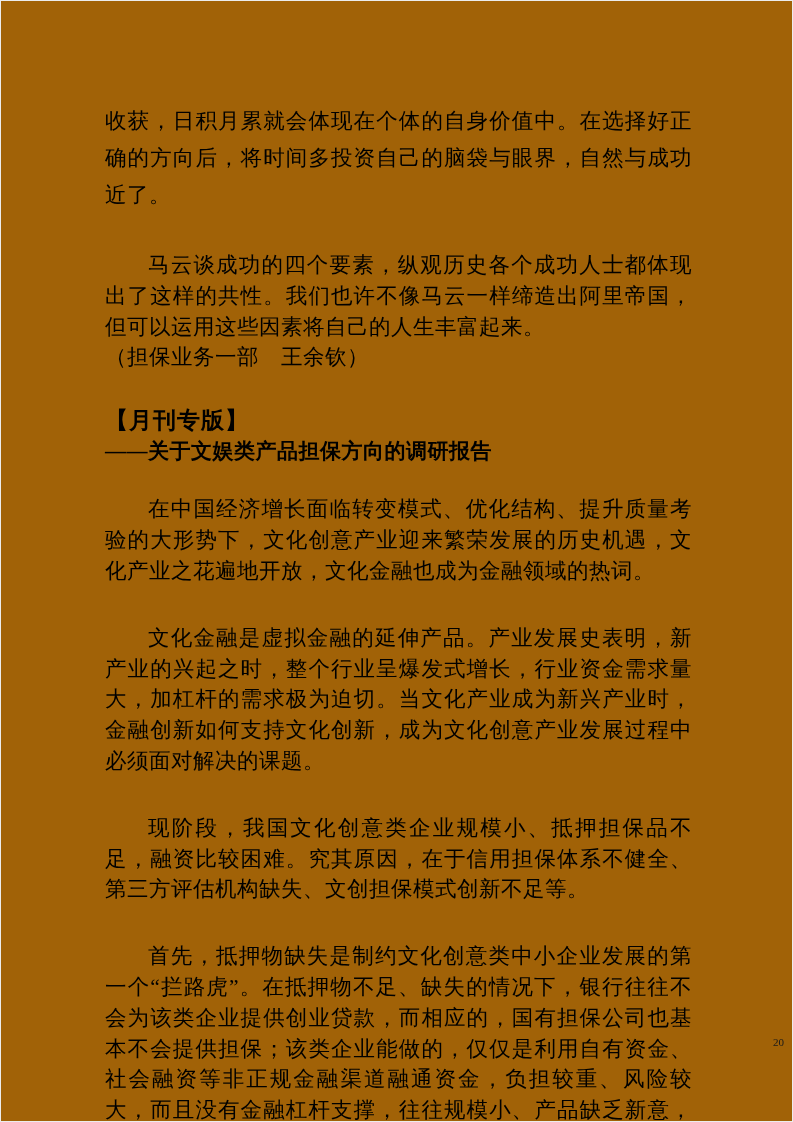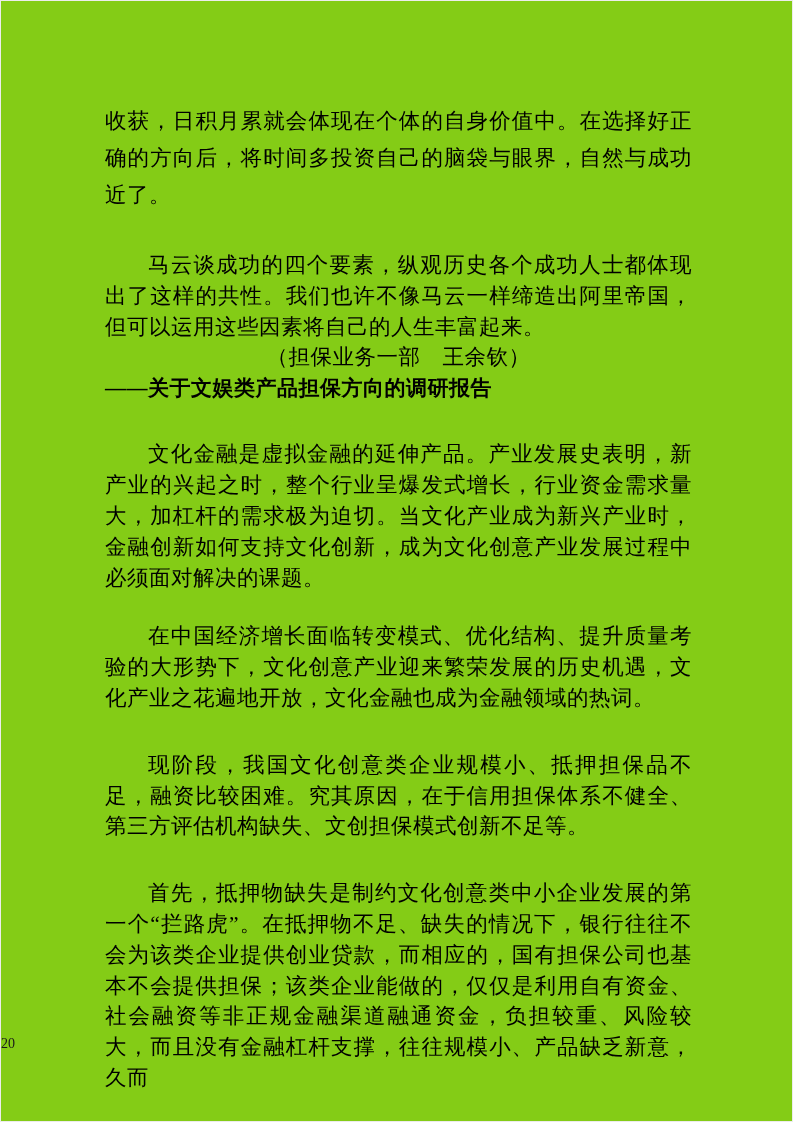--- a/index.html
+++ b/index.html
@@ -4,21 +4,21 @@
 <style>
   html, body {
     margin: 0;
     padding: 0;
     background: #ffffff;
   }
   .page {
     position: relative;
     width: 793px;
     height: 1122px;
-    background: #84cc16;
+    background: #a16207;
     border: 1px solid #ececec;
     box-sizing: border-box;
     overflow: hidden;
     font-family: "Liberation Serif", "DejaVu Serif", serif;
     color: #000000;
   }
   .content {
     position: absolute;
     left: 104px;
     width: 587px;
@@ -35,21 +35,21 @@
   .first-para {
     line-height: 37px;
   }
   .indent {
     text-indent: 2em;
     margin-top: 36px;
   }
   .attribution {
     font-size: 21.5px;
     line-height: 31px;
-    text-align: center;
+    text-align: left;
     margin: 0;
     letter-spacing: 0.5px;
   }
   .section-tag {
     font-size: 23px;
     font-weight: bold;
     line-height: 31px;
     margin: 32px 0 0 0;
     letter-spacing: 1px;
   }
@@ -72,44 +72,45 @@
     letter-spacing: 0.5px;
   }
   .gap-top {
     margin-top: 28px;
   }
   .page-number {
     position: absolute;
     left: 0;
     right: 8px;
     top: 1035px;
-    text-align: left;
-    font-size: 14px;
+    text-align: right;
+    font-size: 11px;
     color: #1a1a1a;
   }
 </style>
 </head>
 <body>
 
 <div class="page">
   <div class="content">
 
     <p class="body-para first-para">收获，日积月累就会体现在个体的自身价值中。在选择好正确的方向后，将时间多投资自己的脑袋与眼界，自然与成功近了。</p>
 
     <p class="body-para indent">马云谈成功的四个要素，纵观历史各个成功人士都体现出了这样的共性。我们也许不像马云一样缔造出阿里帝国，但可以运用这些因素将自己的人生丰富起来。</p>
 
     <p class="attribution">（担保业务一部　王余钦）</p>
 
+    <h3 class="section-tag">【月刊专版】</h3>
 
 
     <h2 class="article-subtitle">——关于文娱类产品担保方向的调研报告</h2>
 
+    <p class="body-para indent gap-top">在中国经济增长面临转变模式、优化结构、提升质量考验的大形势下，文化创意产业迎来繁荣发展的历史机遇，文化产业之花遍地开放，文化金融也成为金融领域的热词。</p>
+
     <p class="body-para indent">文化金融是虚拟金融的延伸产品。产业发展史表明，新产业的兴起之时，整个行业呈爆发式增长，行业资金需求量大，加杠杆的需求极为迫切。当文化产业成为新兴产业时，金融创新如何支持文化创新，成为文化创意产业发展过程中必须面对解决的课题。</p>
-
-    <p class="body-para indent gap-top">在中国经济增长面临转变模式、优化结构、提升质量考验的大形势下，文化创意产业迎来繁荣发展的历史机遇，文化产业之花遍地开放，文化金融也成为金融领域的热词。</p>
 
     <p class="body-para indent">现阶段，我国文化创意类企业规模小、抵押担保品不足，融资比较困难。究其原因，在于信用担保体系不健全、第三方评估机构缺失、文创担保模式创新不足等。</p>
 
     <p class="body-para indent">首先，抵押物缺失是制约文化创意类中小企业发展的第一个“拦路虎”。在抵押物不足、缺失的情况下，银行往往不会为该类企业提供创业贷款，而相应的，国有担保公司也基本不会提供担保；该类企业能做的，仅仅是利用自有资金、社会融资等非正规金融渠道融通资金，负担较重、风险较大，而且没有金融杠杆支撑，往往规模小、产品缺乏新意，久而</p>
 
   </div>
 
   <div class="page-number">20</div>
 </div>
 

